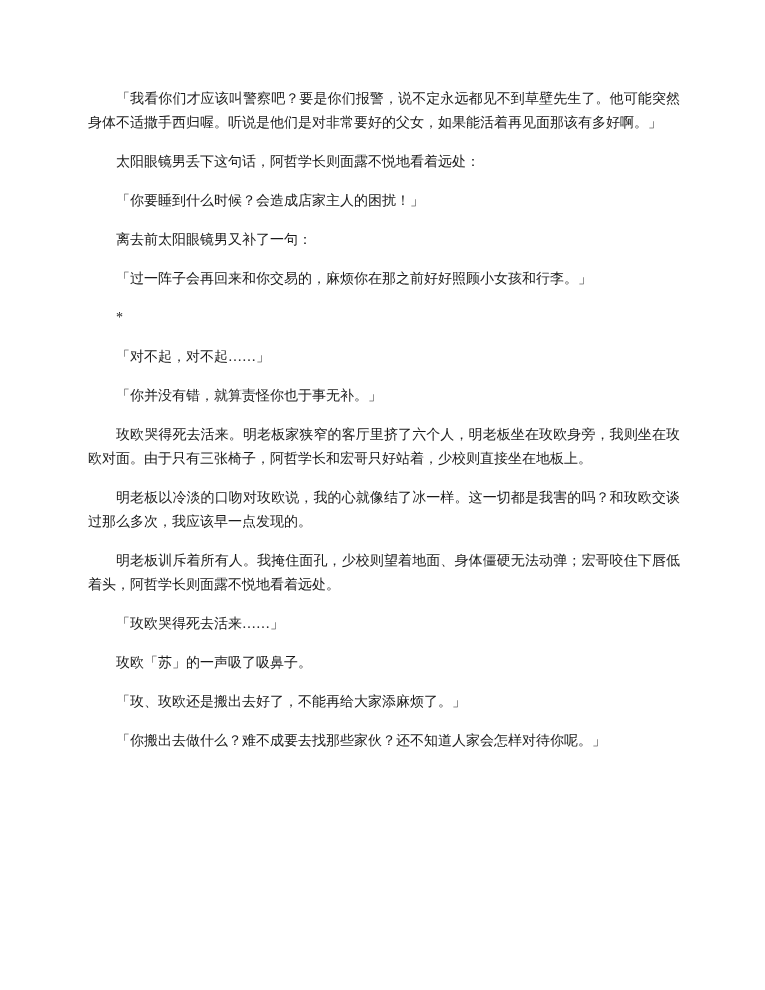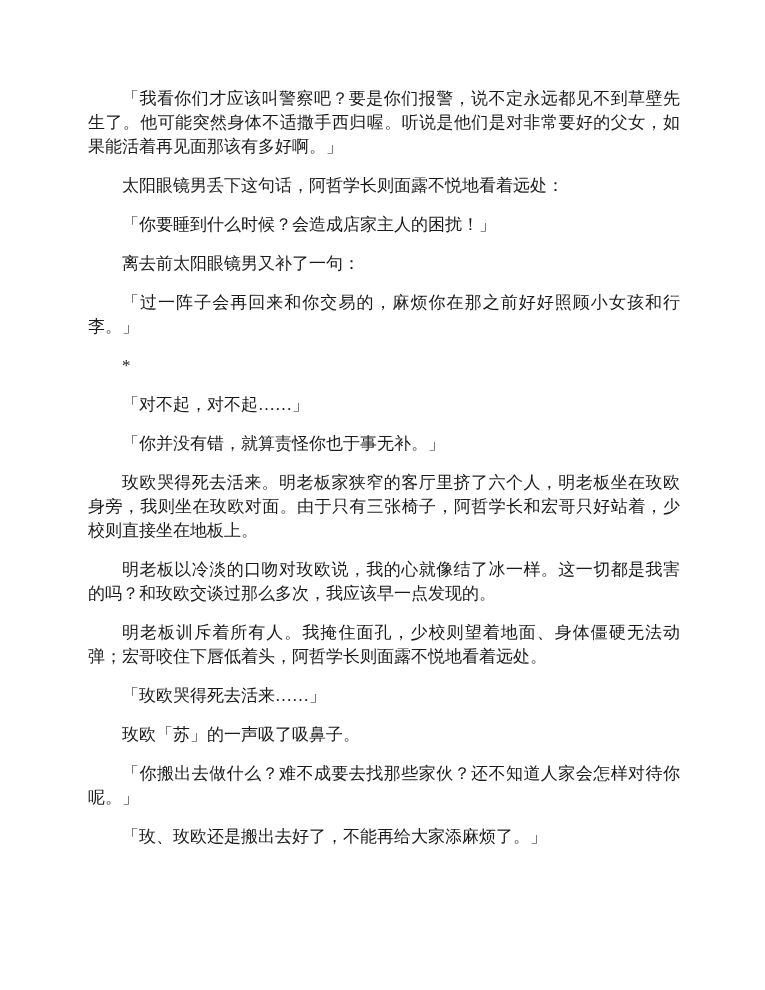--- a/index.html
+++ b/index.html
@@ -14,21 +14,21 @@
     background: #ffffff;
     overflow: hidden;
     box-sizing: border-box;
   }
   .text-content {
     position: absolute;
     top: 87px;
     left: 88px;
     width: 592px;
     font-family: "Liberation Serif", "DejaVu Serif", serif;
-    font-size: 17px;
+    font-size: 14px;
     line-height: 24px;
     color: #1a1a1a;
     text-align: justify;
   }
   .para {
     margin: 0 0 15px 0;
     padding: 0;
     text-indent: 2em;
     word-break: break-all;
     overflow-wrap: break-word;
@@ -51,16 +51,16 @@
       <p class="para">离去前太阳眼镜男又补了一句：</p>
       <p class="para">「过一阵子会再回来和你交易的，麻烦你在那之前好好照顾小女孩和行李。」</p>
       <p class="para section-break">*</p>
       <p class="para">「对不起，对不起……」</p>
       <p class="para">「你并没有错，就算责怪你也于事无补。」</p>
       <p class="para">玫欧哭得死去活来。明老板家狭窄的客厅里挤了六个人，明老板坐在玫欧身旁，我则坐在玫欧对面。由于只有三张椅子，阿哲学长和宏哥只好站着，少校则直接坐在地板上。</p>
       <p class="para">明老板以冷淡的口吻对玫欧说，我的心就像结了冰一样。这一切都是我害的吗？和玫欧交谈过那么多次，我应该早一点发现的。</p>
       <p class="para">明老板训斥着所有人。我掩住面孔，少校则望着地面、身体僵硬无法动弹；宏哥咬住下唇低着头，阿哲学长则面露不悦地看着远处。</p>
       <p class="para">「玫欧哭得死去活来……」</p>
       <p class="para">玫欧「苏」的一声吸了吸鼻子。</p>
+      <p class="para">「玫、玫欧还是搬出去好了，不能再给大家添麻烦了。」</p>
       <p class="para">「你搬出去做什么？难不成要去找那些家伙？还不知道人家会怎样对待你呢。」</p>
-      <p class="para">「玫、玫欧还是搬出去好了，不能再给大家添麻烦了。」</p>
     </div>
 </div>
 
 </body></html>

